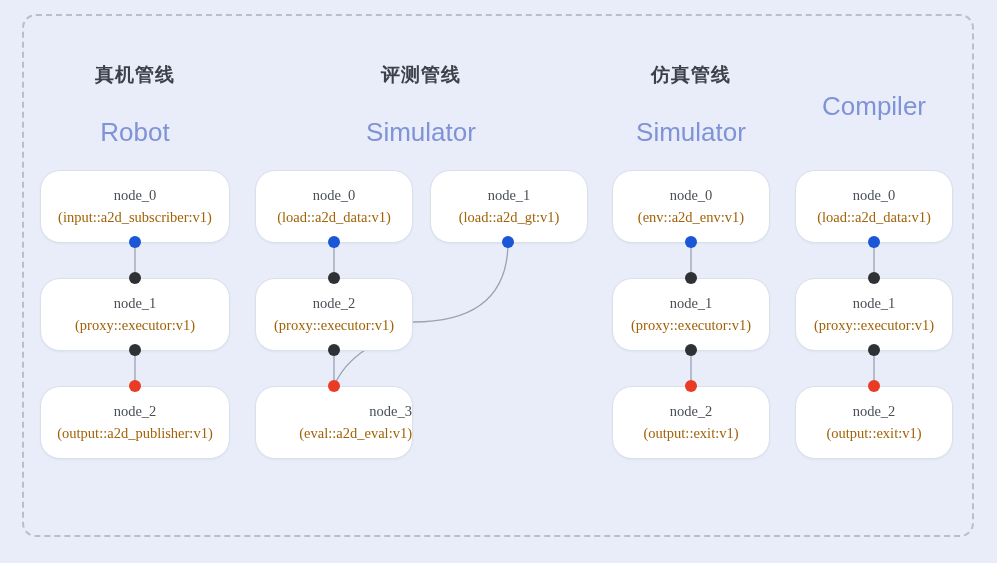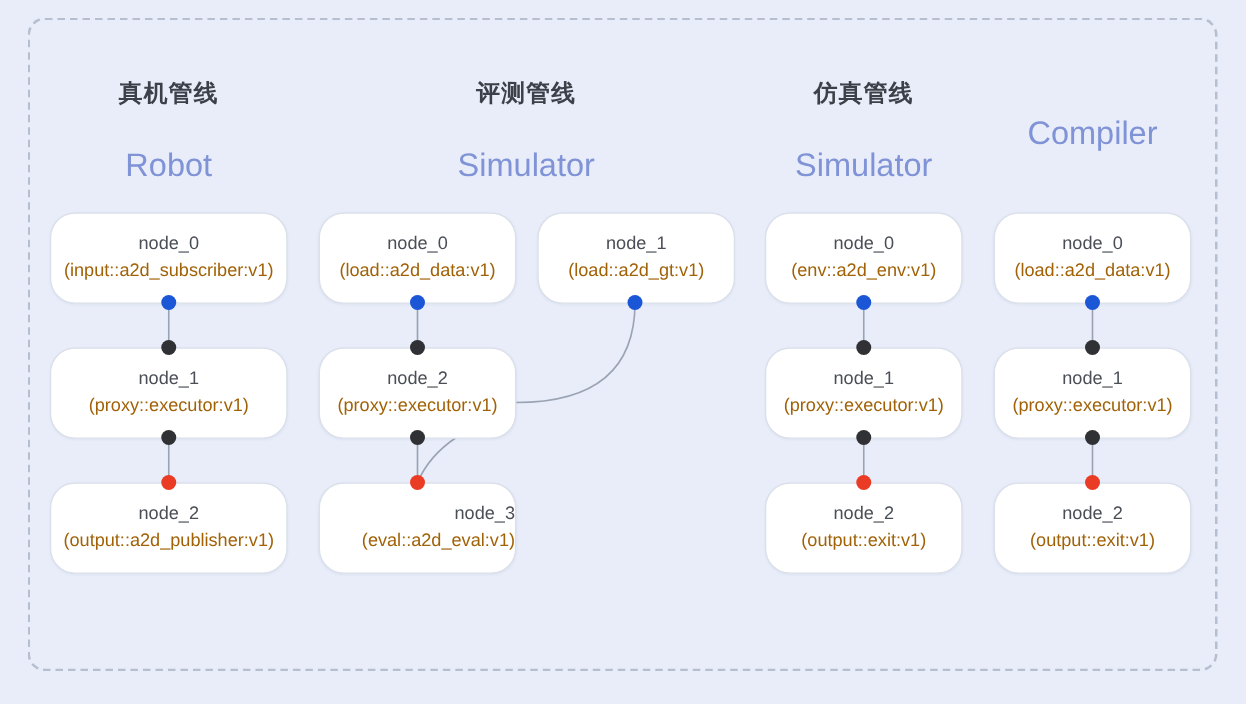--- a/index.html
+++ b/index.html
@@ -61,20 +61,21 @@
     position: absolute;
     background: #ffffff;
     border: 1px solid #dadfe9;
     border-radius: 20px;
     box-sizing: border-box;
     display: flex;
     flex-direction: column;
     align-items: center;
     justify-content: center;
     box-shadow: 0 1px 2px rgba(40,60,110,0.05);
+    font-family: Liberation Serif, serif;
   }
   .node-id {
     font-size: 14.5px;
     color: #4a4f57;
     line-height: 1.45;
   }
   .node-type {
     font-size: 14.5px;
     color: #a16207;
     line-height: 1.45;

